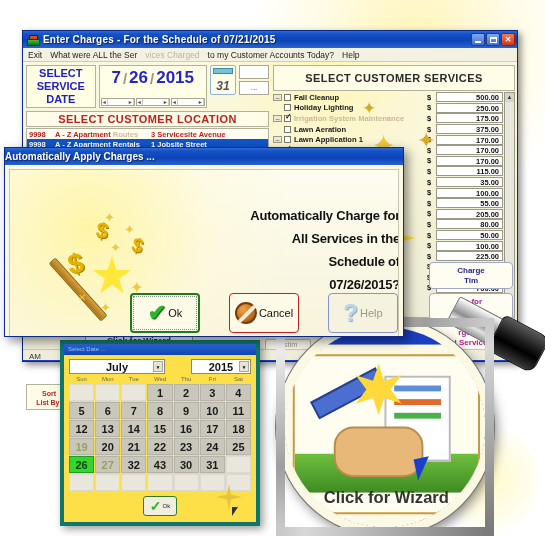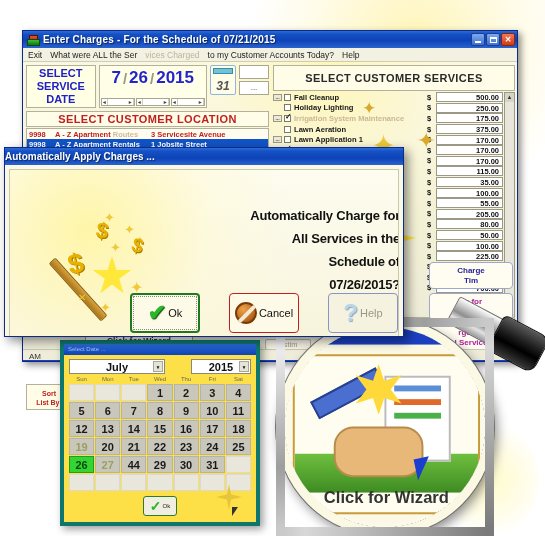--- a/index.html
+++ b/index.html
@@ -742,22 +742,22 @@
       <div class="cal-cell dim">19</div>
       <div class="cal-cell">20</div>
       <div class="cal-cell">21</div>
       <div class="cal-cell">22</div>
       <div class="cal-cell">23</div>
       <div class="cal-cell">24</div>
       <div class="cal-cell">25</div>
 
       <div class="cal-cell today">26</div>
       <div class="cal-cell dim">27</div>
-      <div class="cal-cell">44</div>
-      <div class="cal-cell">29</div>
+      <div class="cal-cell">32</div>
+      <div class="cal-cell">43</div>
       <div class="cal-cell">30</div>
       <div class="cal-cell">31</div>
       <div class="cal-cell empty"></div>
 
       <div class="cal-cell empty"></div>
       <div class="cal-cell empty"></div>
       <div class="cal-cell empty"></div>
       <div class="cal-cell empty"></div>
       <div class="cal-cell empty"></div>
       <div class="cal-cell empty"></div>

